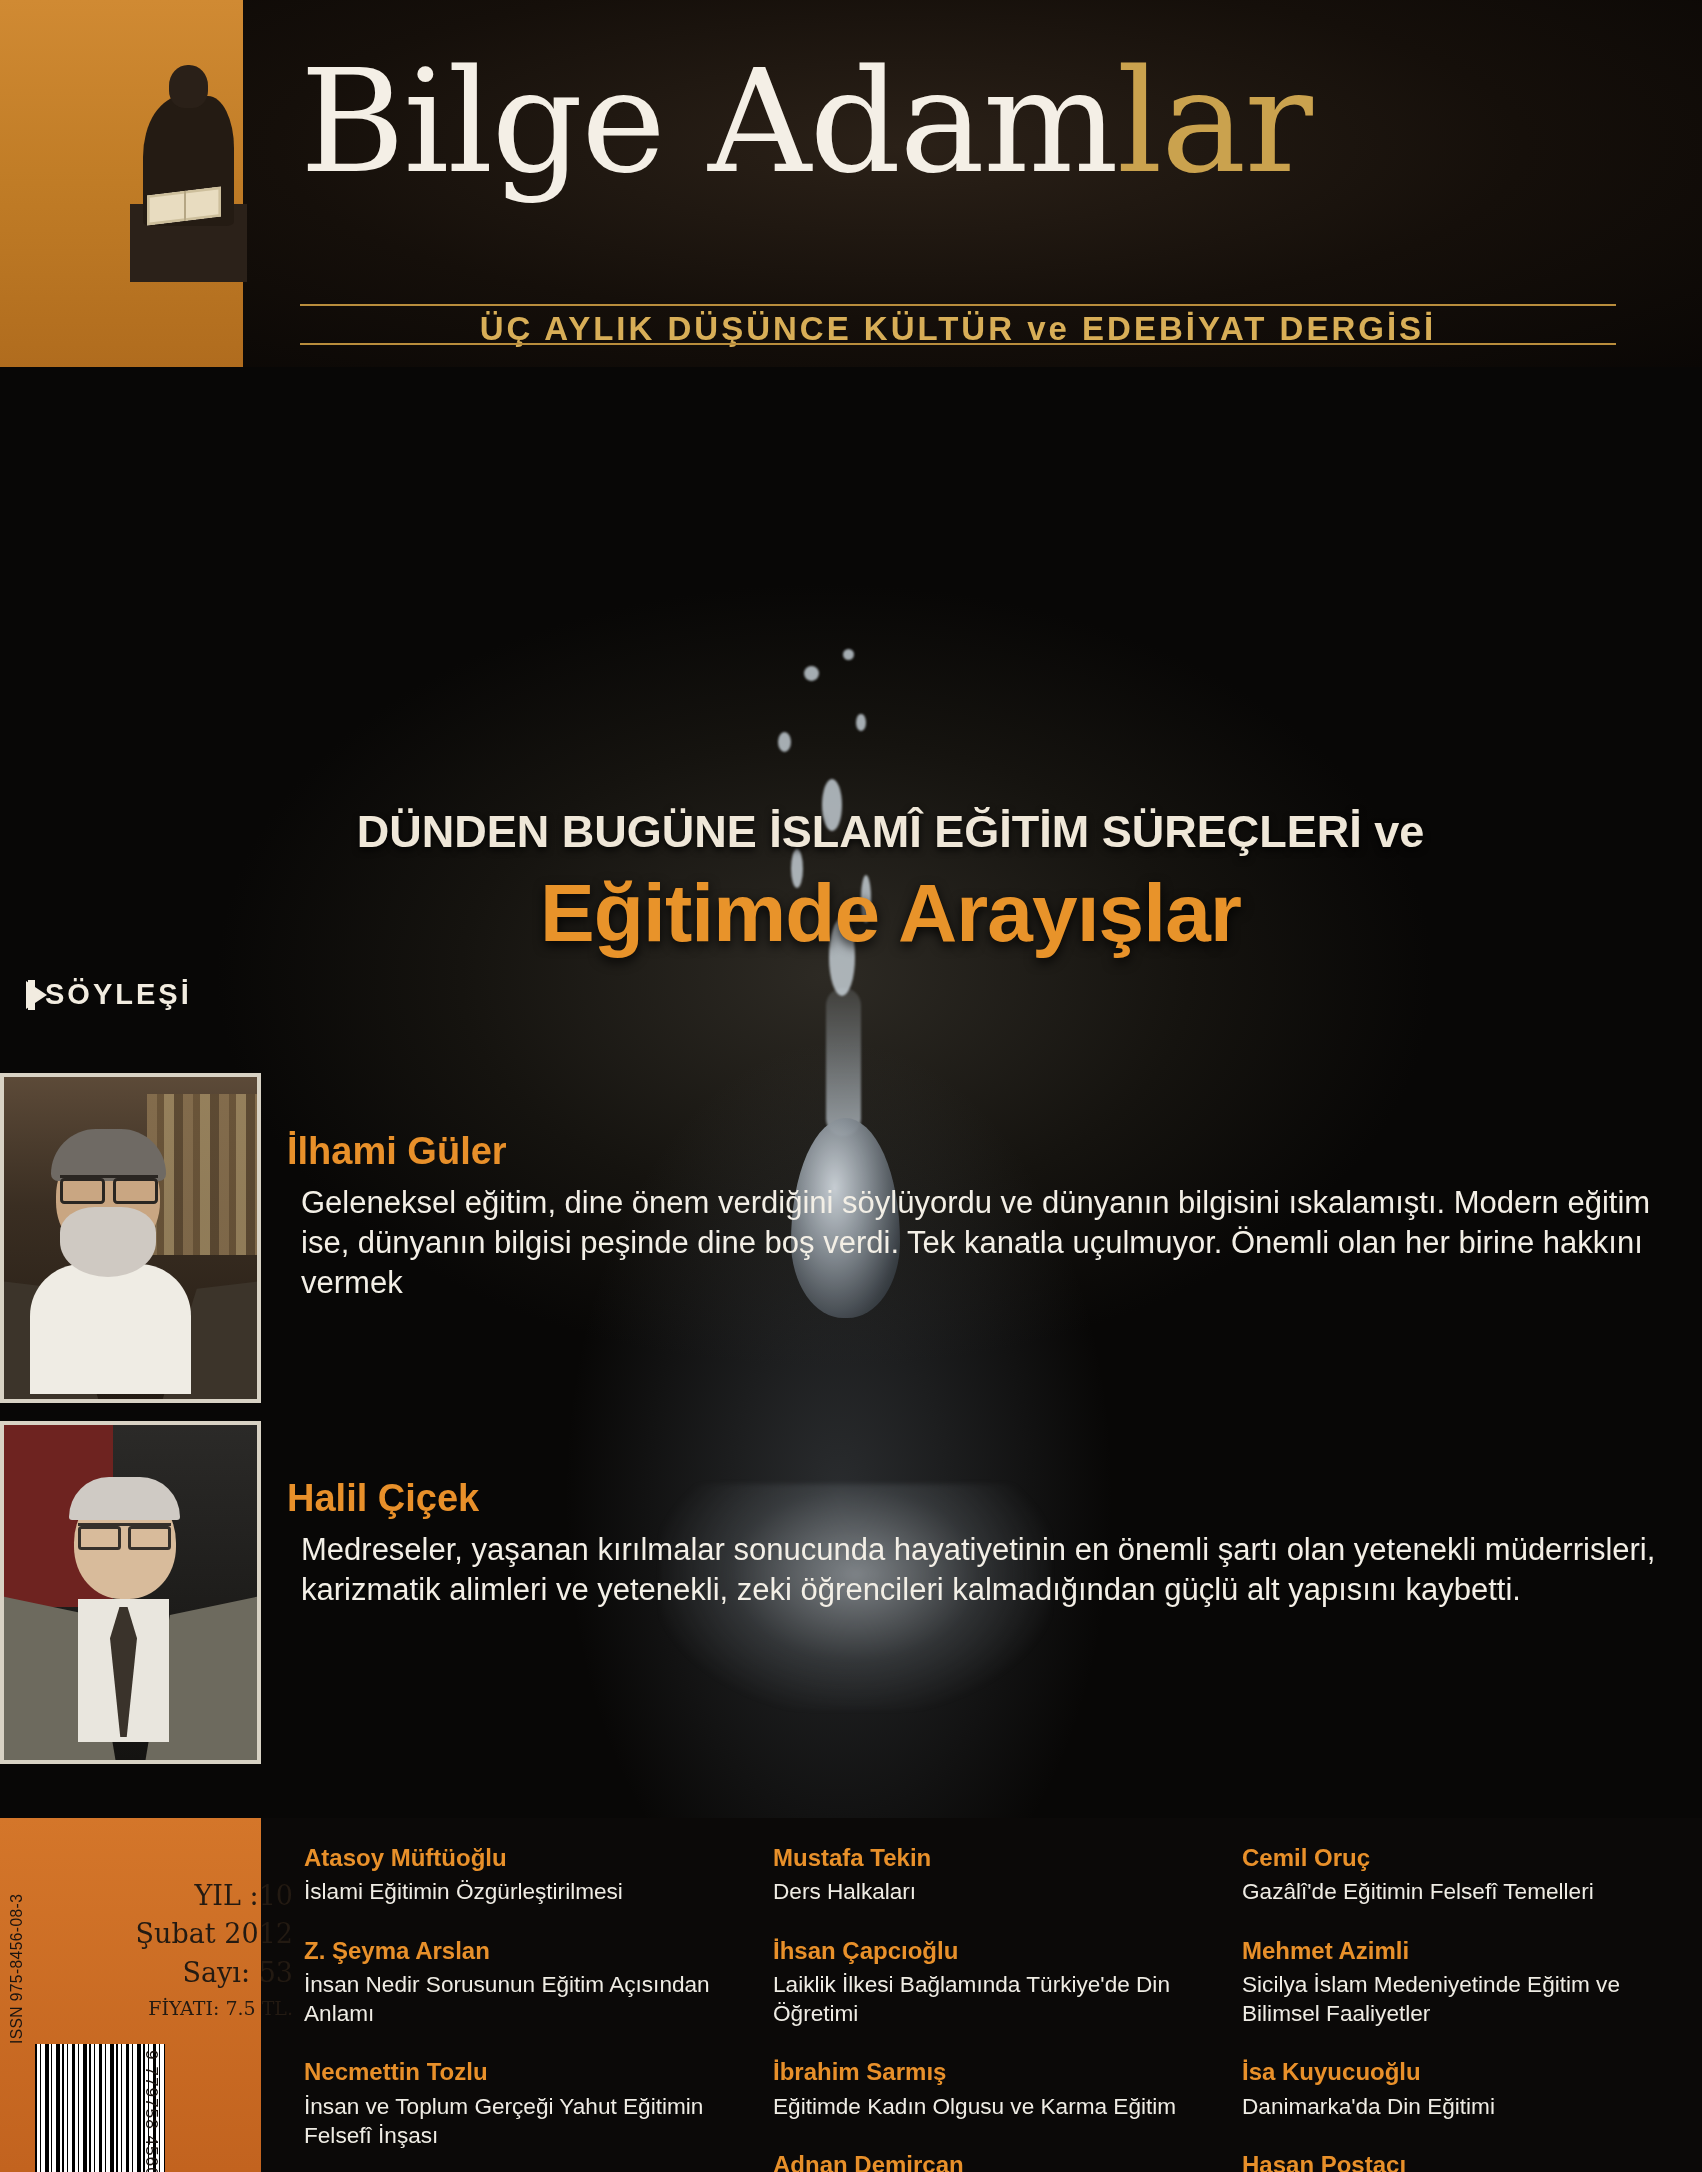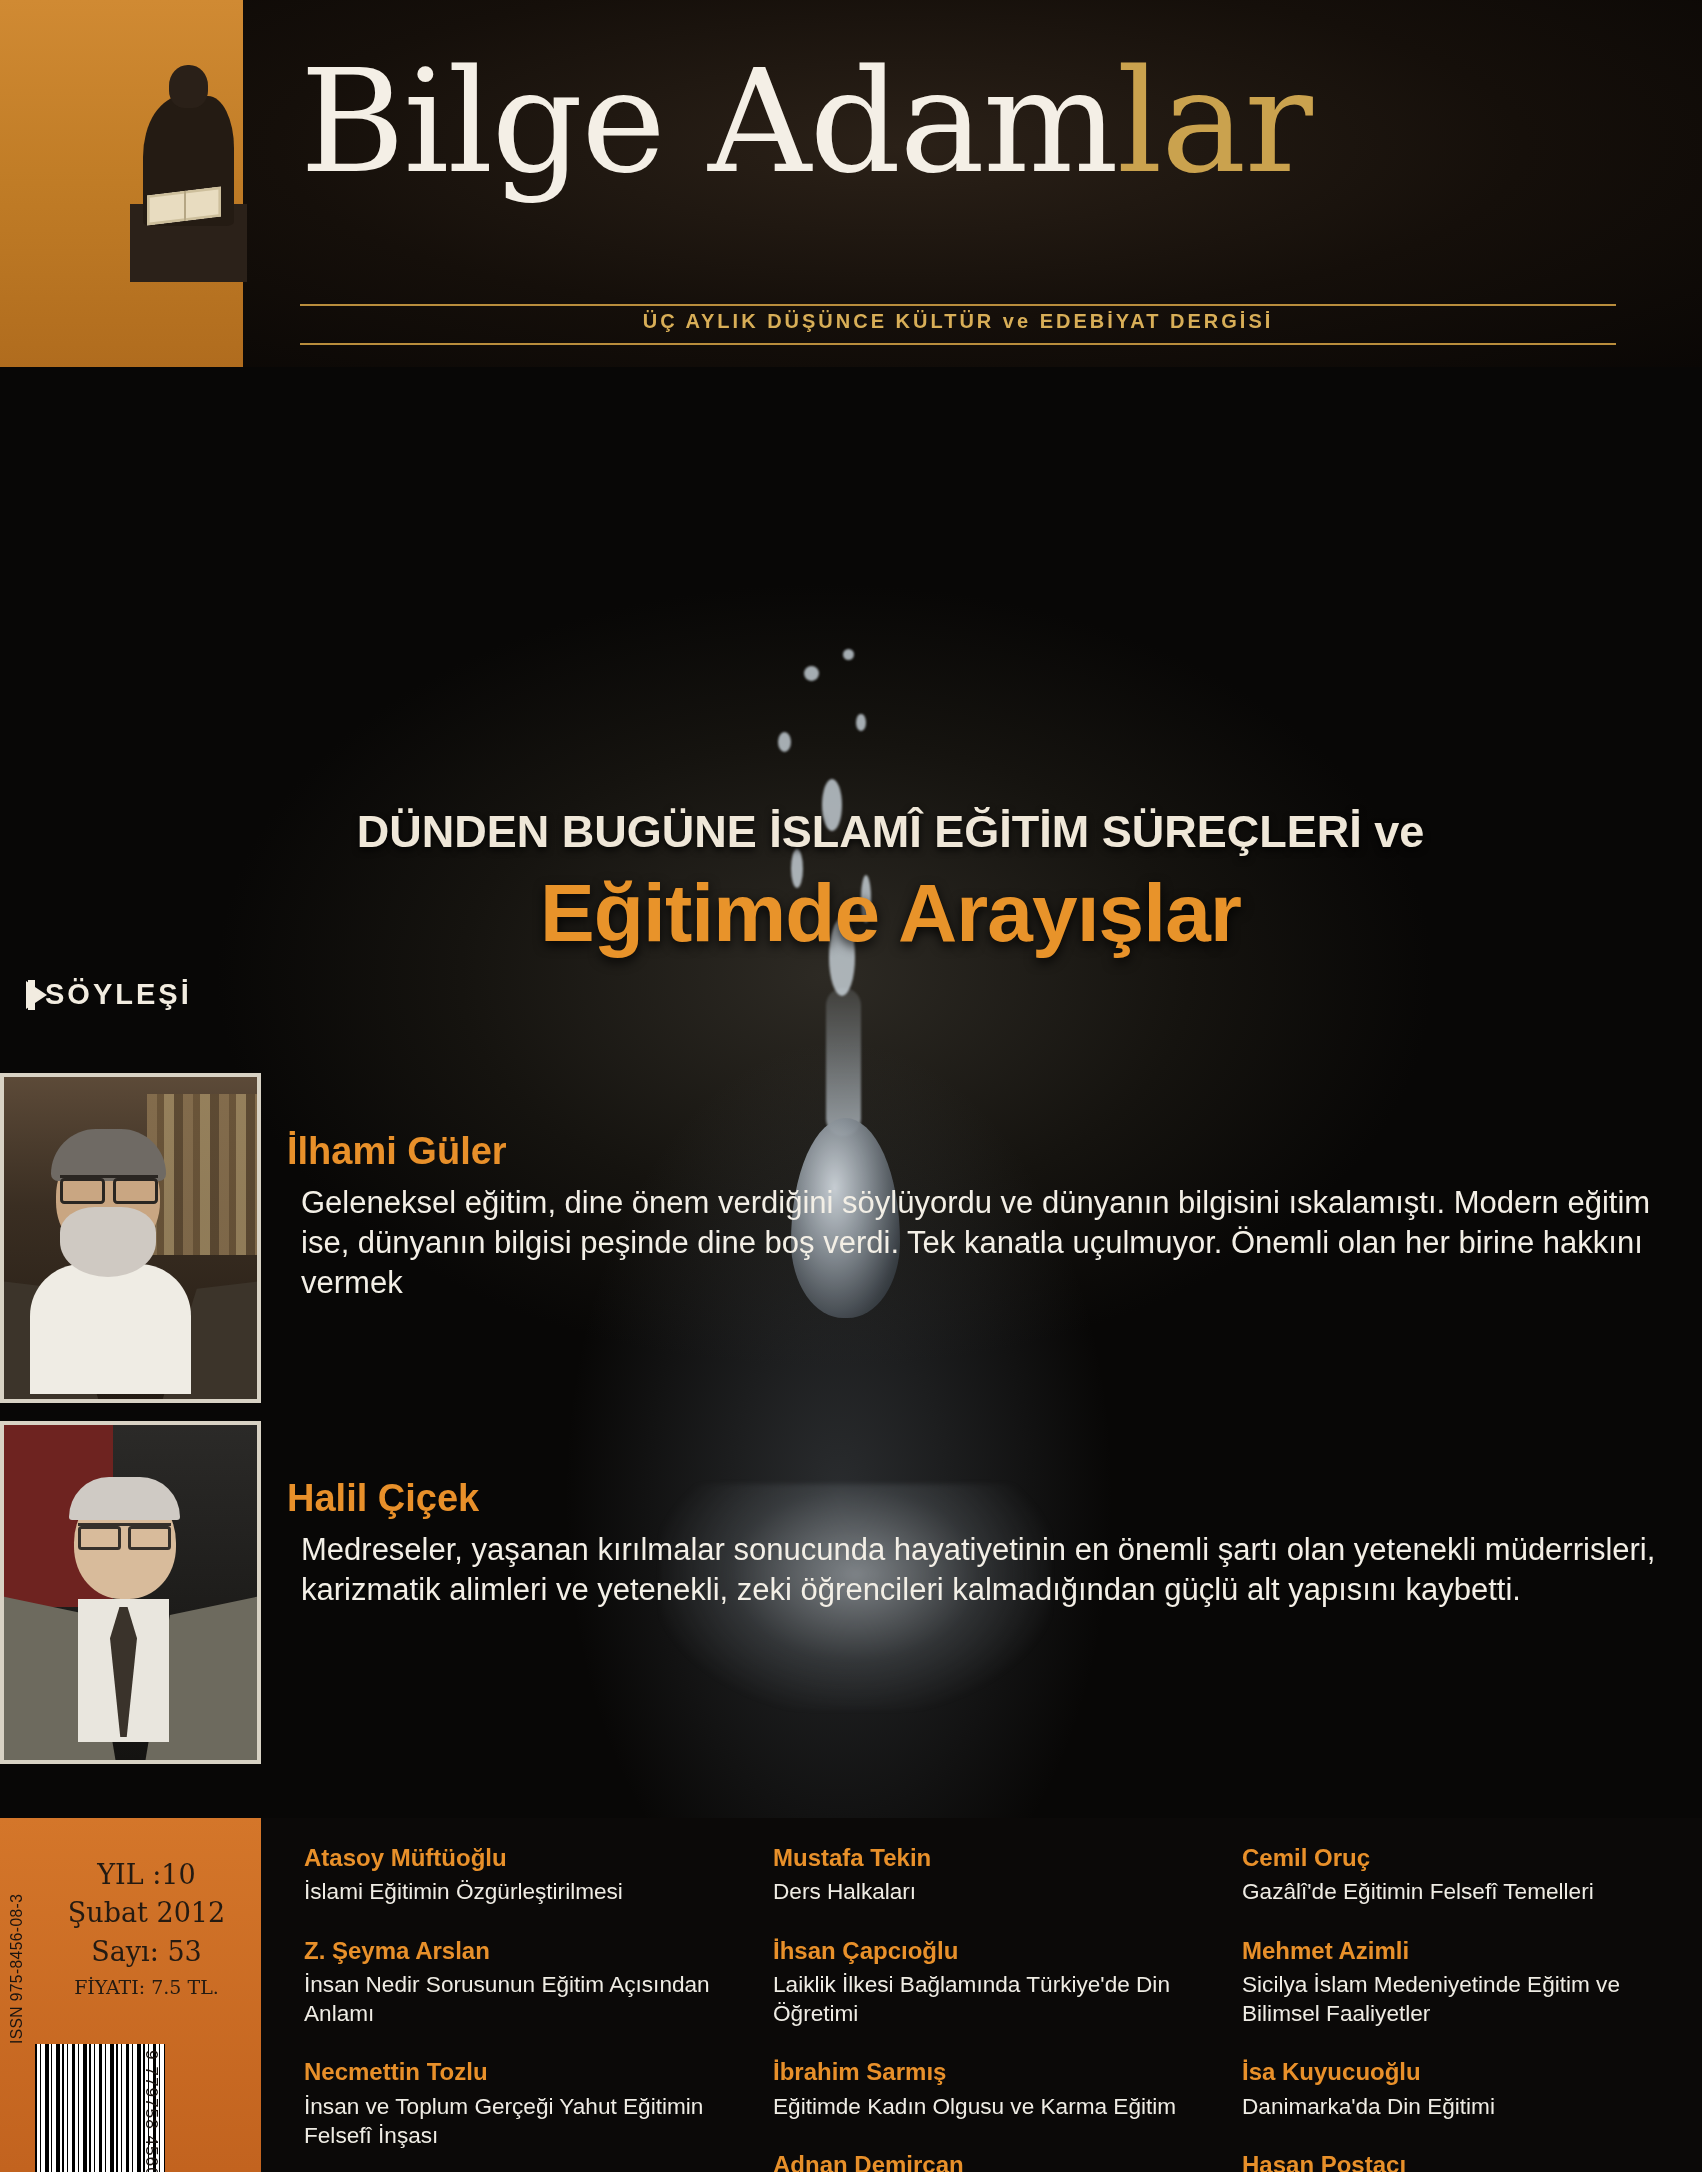--- a/index.html
+++ b/index.html
@@ -97,21 +97,21 @@
   }
   .title-rule.second {
     top: 343px;
   }
   .subtitle {
     position: absolute;
     left: 300px; top: 310px;
     width: 1316px;
     text-align: center;
     color: #d8ae57;
-    font-size: 20px;
+    font-size: 33px;
     letter-spacing: 3px;
     font-weight: bold;
     white-space: nowrap;
   }
 
   
   .cover-photo {
     position: absolute;
     left: 0; top: 367px;
     width: 1702px;
@@ -341,23 +341,23 @@
     background: #0b0908;
   }
   .issue-box {
     position: absolute;
     left: 0; top: 0;
     width: 261px; height: 640px;
     background: linear-gradient(180deg, #d4762a 0%, #c2631f 55%, #b85a1b 100%);
   }
   .issue-lines {
     position: absolute;
-    left: 0; top: 38px;
+    left: 0; top: 59px;
     width: 293px;
-    text-align: center;
+    text-align: right;
     color: #231a12;
     font-family: "DejaVu Serif", serif;
   }
   .issue-lines div {
     font-size: 27px;
     line-height: 1.42;
   }
   .issue-lines .price {
     font-size: 19px;
     margin-top: 2.6px;

